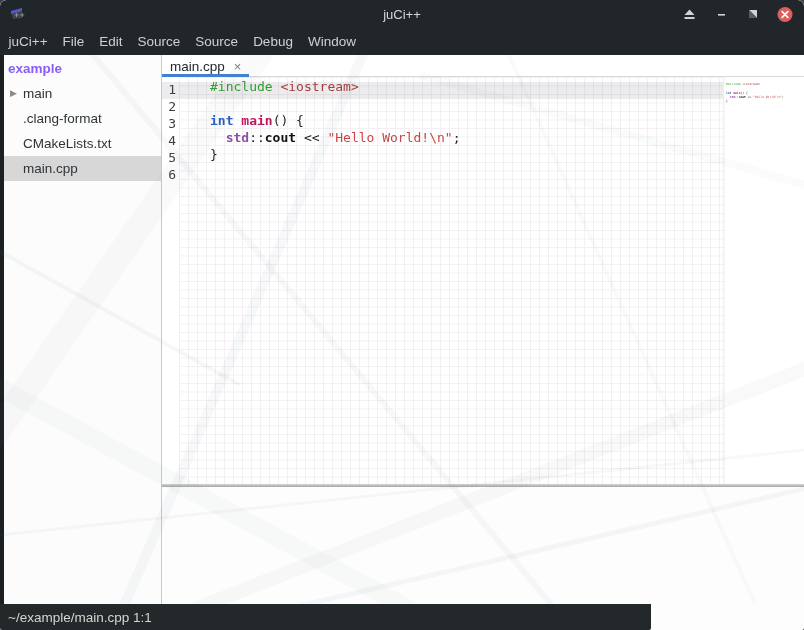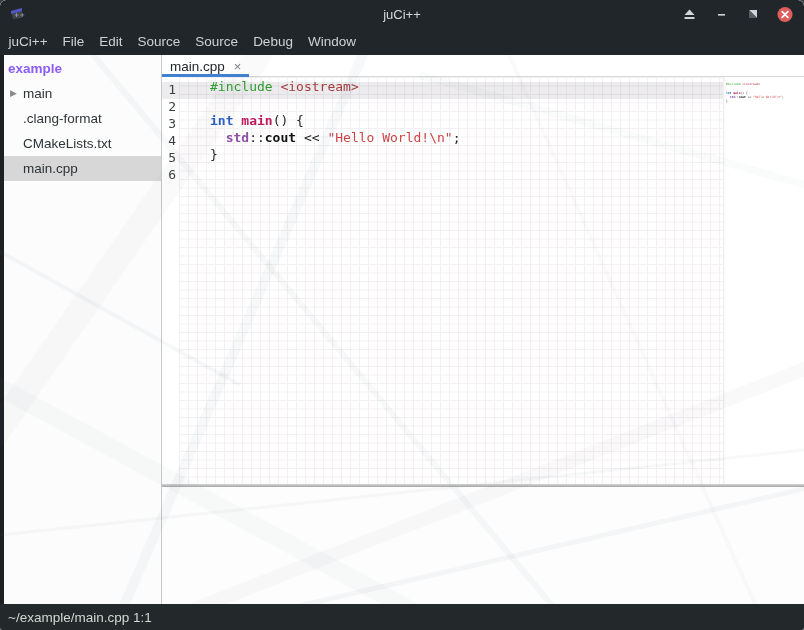--- a/index.html
+++ b/index.html
@@ -80,21 +80,21 @@
   .tk-fn   { color:#be185d; font-weight:bold; }
   .tk-ns   { color:#8d4fa8; font-weight:bold; }
   .tk-var  { color:#111111; font-weight:bold; }
   .tk-str  { color:#cc4444; }
   
   .paned-divider { position:absolute; left:0; top:429px; width:642px; height:3px;
     background:linear-gradient(#d6d6d6,#a6a6a6); }
   .bottom-panel { position:absolute; left:0; top:432px; width:642px; height:117px; background:#fdfdfd; }
   
   .statusbar {
-    position:absolute; left:0; top:604px; width:804px; height:26px;
+    position:absolute; left:0; top:604px; width:651px; height:26px;
     background:#23282b; display:flex; align-items:center; padding-left:8px;
     border-radius:0 0 2px 2px;
   }
   .status-text { color:#d3d7cf; font-size:13.5px; }
   
   .texture { position:absolute; left:0; top:55px; width:804px; height:549px; pointer-events:none; z-index:6; }
 </style>
 </head>
 <body>
 

